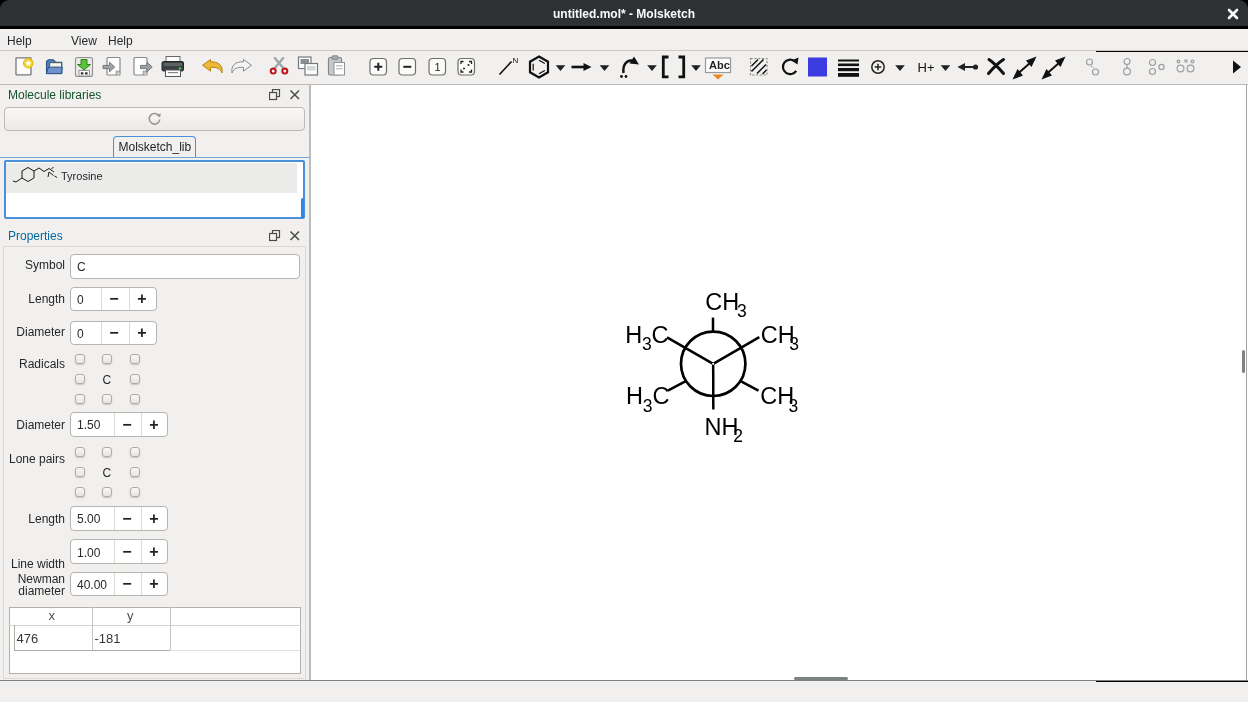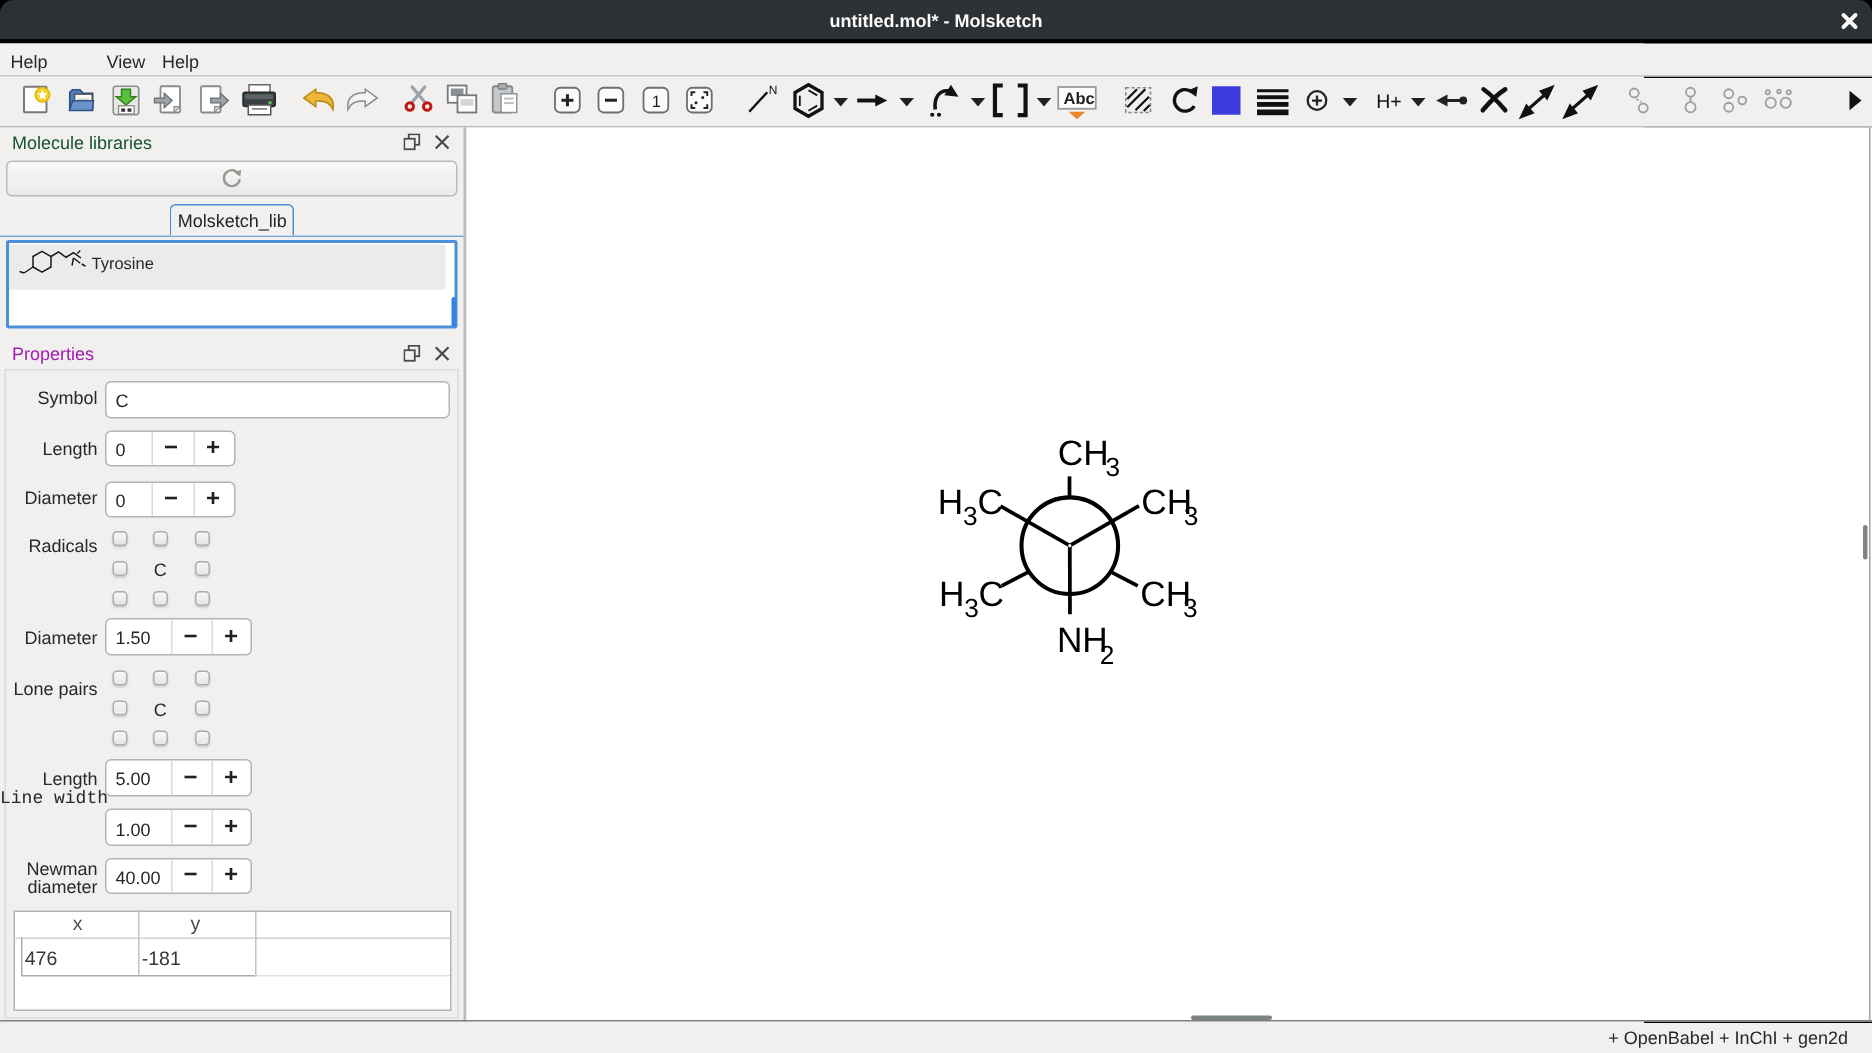--- a/index.html
+++ b/index.html
@@ -201,21 +201,21 @@
 <path d="M10 6 l6 -3.5 6 3.5 v7 l-6 3.5 -6 -3.5 z"></path>
 <path d="M22 6 l5 -3 5 3.5 5-3 5 3.5 -0 0"></path>
 <path d="M37 7 l4.5 3.5 M37 7 l-1 5"></path>
 <path d="M10 13 l-6 4 M4 17 l-3 -1"></path>
 <path d="M39.5 4 l2 -2 M42.5 11 l2.5 1.5"></path>
 </g>
 </svg>
 <div class="t" style="left:61px;top:170px;font-size:11px;">Tyrosine</div>
 <div class="abs" style="left:300.5px;top:198px;width:3px;height:19.5px;background:#3584e4;border-radius:1.5px;"></div>
 
-<div class="t" style="left:8px;top:229px;color:#a21caf;">Properties</div>
+<div class="t" style="left:8px;top:229px;color:#0369a1;">Properties</div>
 <svg class="abs" style="left:269px;top:230px;" width="32" height="12" viewBox="0 0 32 12">
 <rect x="3.5" y="0.5" width="7" height="7" fill="none" stroke="#4a4a4a" stroke-width="1.2"></rect>
 <rect x="0.5" y="3.5" width="7" height="7" fill="#f1f0ee" stroke="#4a4a4a" stroke-width="1.2"></rect>
 <path d="M21.5 1.5 L30 10 M30 1.5 L21.5 10" stroke="#4a4a4a" stroke-width="1.5"></path>
 </svg>
 <div class="abs" style="left:2.5px;top:246px;width:303px;height:433px;border:1px solid #dbd9d6;"></div>
 
 <div class="lbl" style="left:0;top:258px;width:65px;">Symbol</div>
 <div class="abs" style="left:69.5px;top:254px;width:230.5px;height:24.5px;background:#fff;border:1px solid #b6b4b1;border-radius:4px;"></div>
 <div class="t" style="left:77px;top:260px;">C</div>
@@ -271,21 +271,21 @@
 
 <div class="lbl" style="left:0;top:512px;width:65px;">Length</div>
 <div class="spin" style="left:69.5px;top:506px;width:98px;height:24.5px;">
 <div class="sep" style="left:43.5px;"></div>
       <div class="sep" style="left:70.8px;"></div>
 </div>
 <div class="t" style="left:77px;top:512px;">5.00</div>
 <div class="sign" style="left:113px;top:509.5px;width:28px;">−</div>
 <div class="sign" style="left:140px;top:509.5px;width:28px;">+</div>
 
-<div class="lbl" style="left:0;top:525px;width:65px;font-family:Liberation Mono, monospace;">Line width</div>
+<div class="lbl" style="left:0;top:557px;width:65px;">Line width</div>
 <div class="spin" style="left:69.5px;top:539px;width:98px;height:25px;">
 <div class="sep" style="left:43.5px;"></div>
       <div class="sep" style="left:70.8px;"></div>
 </div>
 <div class="t" style="left:77px;top:545.5px;">1.00</div>
 <div class="sign" style="left:113px;top:543px;width:28px;">−</div>
 <div class="sign" style="left:140px;top:543px;width:28px;">+</div>
 
 <div class="lbl" style="left:0;top:572px;width:65px;">Newman</div>
 <div class="lbl" style="left:0;top:584px;width:65px;">diameter</div>
@@ -341,15 +341,14 @@
 <text x="332.0" y="265.3">3</text>
 <text x="332.8" y="326.5">3</text>
 <text x="423.2" y="357.4">2</text>
 </g>
 </g>
 </svg>
 <div class="abs" style="left:1242px;top:349.5px;width:3px;height:23px;background:#7d8285;border-radius:1.5px;"></div>
 <div class="abs" style="left:794px;top:677px;width:54px;height:3px;background:#7d8285;border-radius:1.5px;"></div>
 
 <div class="abs" style="left:0;top:681.5px;width:1248px;height:20.5px;background:#f1f0ee;"></div>
-<div class="t" style="left:0;top:684.5px;width:1232px;text-align:right;">+ OpenBabel + InChI + gen2d</div>
 
 </div>
 
 </body></html>

